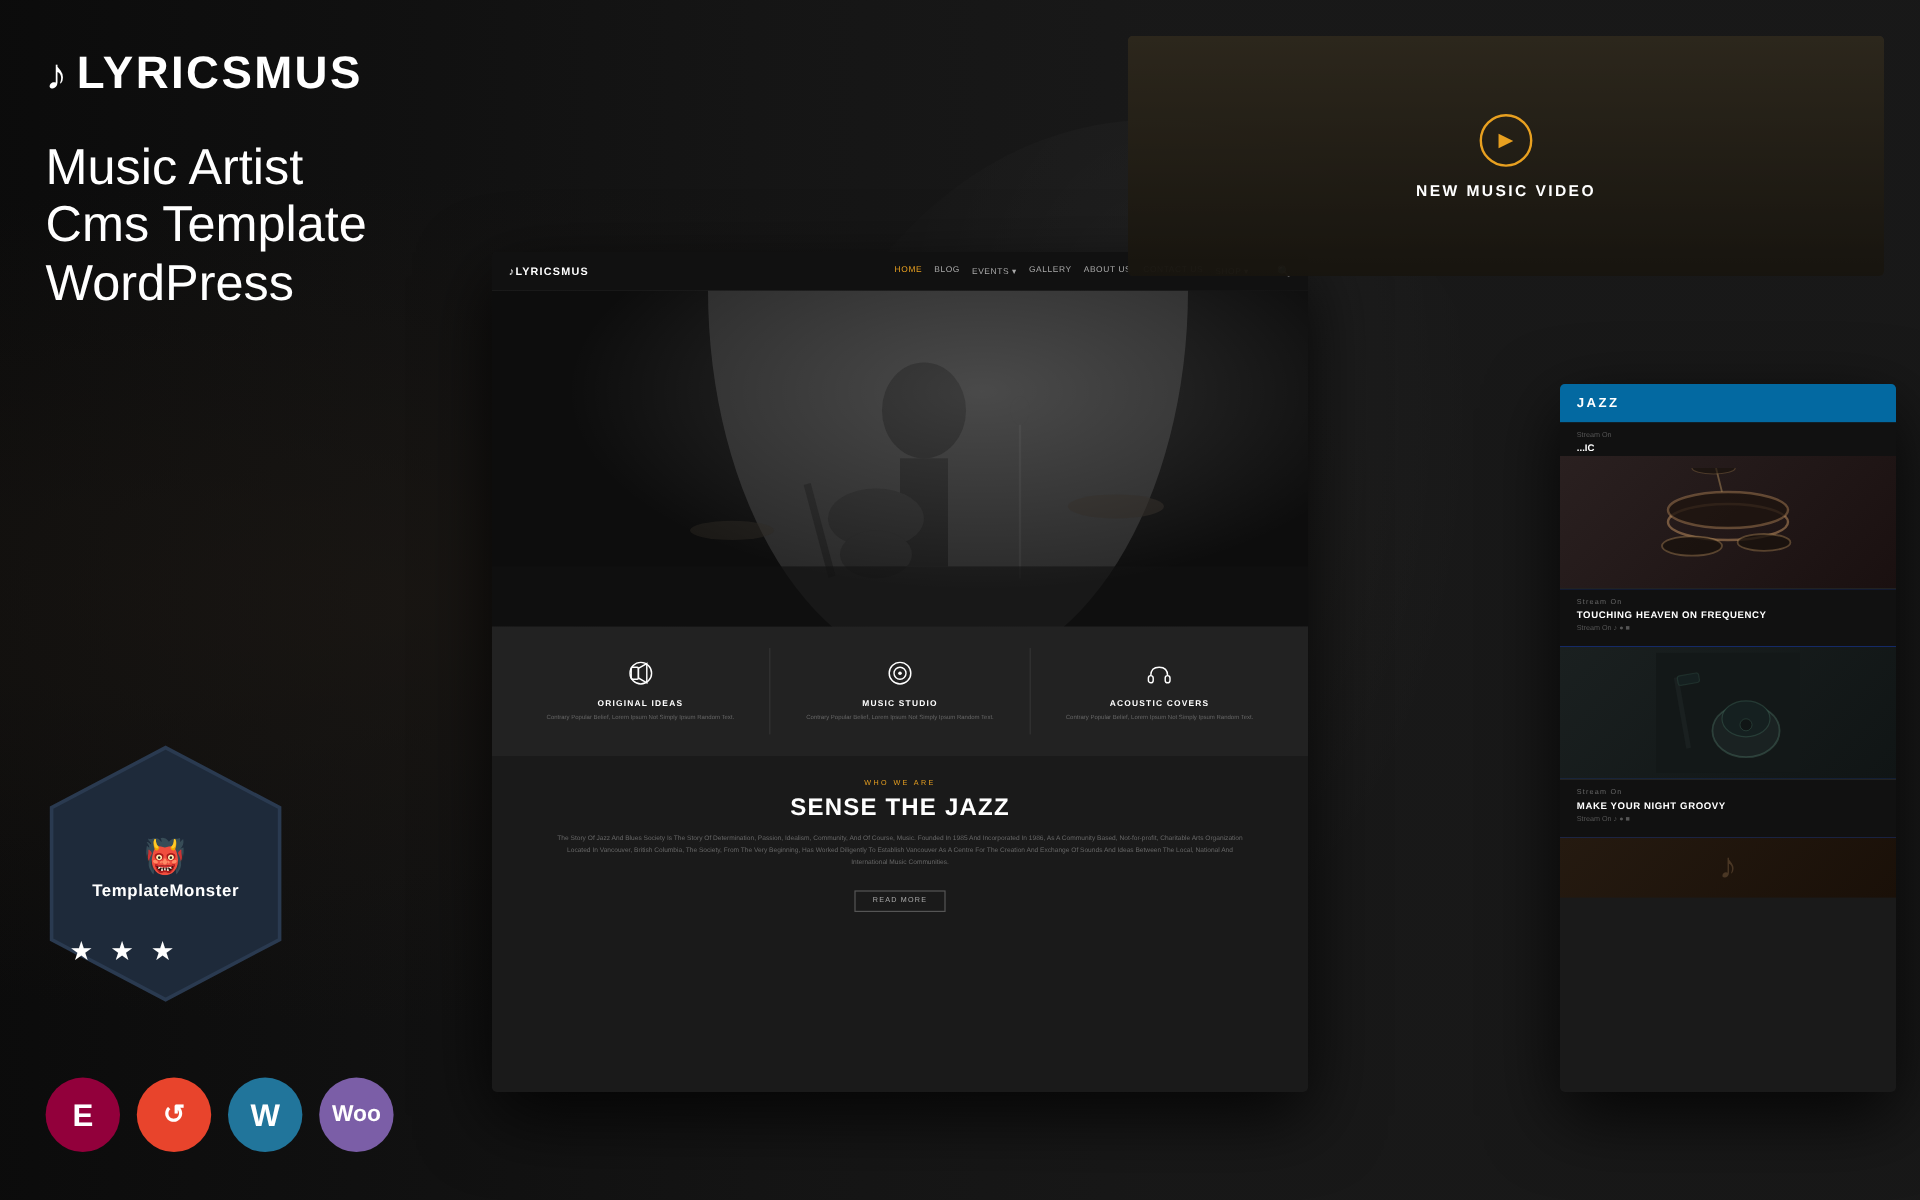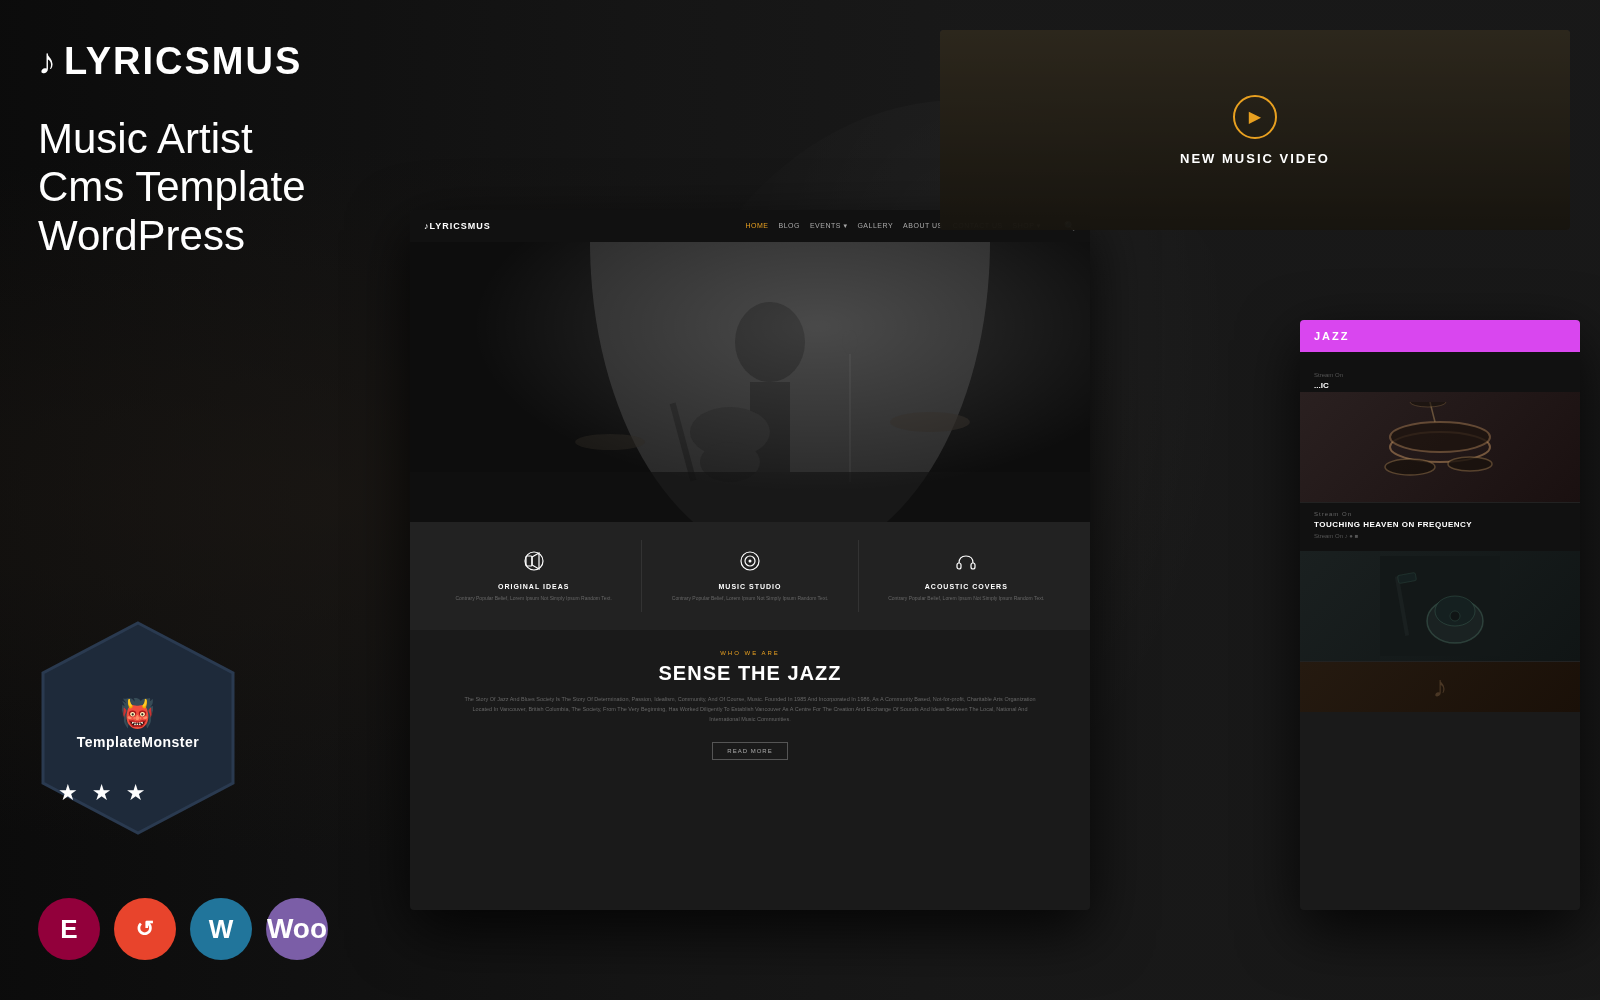--- a/index.html
+++ b/index.html
@@ -347,21 +347,21 @@
       width: 280px;
       height: 590px;
       background: #1a1a1a;
       border-radius: 4px;
       overflow: hidden;
       box-shadow: 0 20px 60px rgba(0,0,0,0.8);
       z-index: 11;
     }
 
     .sidebar-section-title {
-      background: #d946ef;
+      background: #0369a1;
       padding: 10px 14px;
       color: white;
       font-size: 11px;
       font-weight: 700;
       letter-spacing: 2px;
     }
 
     .sidebar-card {
       background: #1d4ed8;
       overflow: hidden;
@@ -431,21 +431,21 @@
       right: 20%;
       top: 10%;
       width: 40%;
       height: 80%;
       opacity: 0.15;
       background: radial-gradient(ellipse at 50% 30%, rgba(255,255,255,0.3) 0%, transparent 60%);
       border-radius: 50% 50% 30% 30%;
     }
 
     .woo-text {
-      font-size: 28px;
+      font-size: 19px;
       font-weight: 900;
       color: white;
       text-align: center;
     }
   </style>
 </head>
 <body>
 
 <div class="bg-musician">
   <div class="musician-bg-figure"></div>
@@ -580,21 +580,21 @@
       <div class="about-label">WHO WE ARE</div>
       <div class="about-title">SENSE THE JAZZ</div>
       <div class="about-text">The Story Of Jazz And Blues Society Is The Story Of Determination, Passion, Idealism, Community, And Of Course, Music. Founded In 1985 And Incorporated In 1986, As A Community Based, Not-for-profit, Charitable Arts Organization Located In Vancouver, British Columbia, The Society, From The Very Beginning, Has Worked Diligently To Establish Vancouver As A Centre For The Creation And Exchange Of Sounds And Ideas Between The Local, National And International Music Communities.</div>
       <div class="read-more-btn">READ MORE</div>
     </div>
   </div>
 
   <div class="sidebar-mockup">
     <div class="sidebar-section-title">JAZZ</div>
 
-    <div style="height:28px; background:#111; padding:20px 14px;">
+    <div style="height:28px; background:#111; padding:8px 14px;">
       <div style="color:#555; font-size:6px; margin-bottom:3px;">Stream On</div>
       <div style="color:white; font-size:8px; font-weight:700;">...IC</div>
     </div>
 
     <div class="sidebar-card">
       <div class="sidebar-card-img drums">
         <svg width="120" height="90" viewBox="0 0 120 90">
           <ellipse cx="60" cy="45" rx="50" ry="15" fill="none" stroke="rgba(200,150,100,0.5)" stroke-width="2"></ellipse>
           <ellipse cx="60" cy="35" rx="50" ry="15" fill="rgba(30,20,15,0.8)" stroke="rgba(200,150,100,0.4)" stroke-width="2"></ellipse>
           <ellipse cx="30" cy="65" rx="25" ry="8" fill="rgba(25,18,12,0.8)" stroke="rgba(180,140,90,0.4)" stroke-width="1.5"></ellipse>
@@ -616,20 +616,25 @@
         <svg width="120" height="100" viewBox="0 0 120 100">
           <rect x="0" y="0" width="120" height="100" fill="#131818"></rect>
           <ellipse cx="75" cy="65" rx="28" ry="22" fill="#1a2222" stroke="rgba(100,150,130,0.3)" stroke-width="1.5"></ellipse>
           <ellipse cx="75" cy="55" rx="20" ry="15" fill="#152020" stroke="rgba(80,130,110,0.3)" stroke-width="1"></ellipse>
           <rect x="20" y="20" width="4" height="60" fill="#1a2020" transform="rotate(-10, 22, 50)"></rect>
           <rect x="18" y="18" width="18" height="8" rx="2" fill="#152020" stroke="rgba(80,130,110,0.2)" stroke-width="1" transform="rotate(-10, 27, 22)"></rect>
           <circle cx="75" cy="60" r="5" fill="#101515" stroke="rgba(80,130,110,0.3)" stroke-width="0.8"></circle>
         </svg>
       </div>
       <div class="card-divider"></div>
+      <div class="sidebar-card-info">
+        <div class="card-subtitle">Stream On</div>
+        <div class="card-title">MAKE YOUR NIGHT GROOVY</div>
+        <div class="card-meta">Stream On ♪ ● ■</div>
+      </div>
     </div>
 
     <div style="height:50px; background:linear-gradient(135deg, #251a10 0%, #1a1008 100%); display:flex; align-items:center; justify-content:center; overflow:hidden;">
       <div style="opacity:0.4; color:#8a6a4a; font-size:30px;">♪</div>
     </div>
   </div>
 
 </div>
 
 </body></html>

